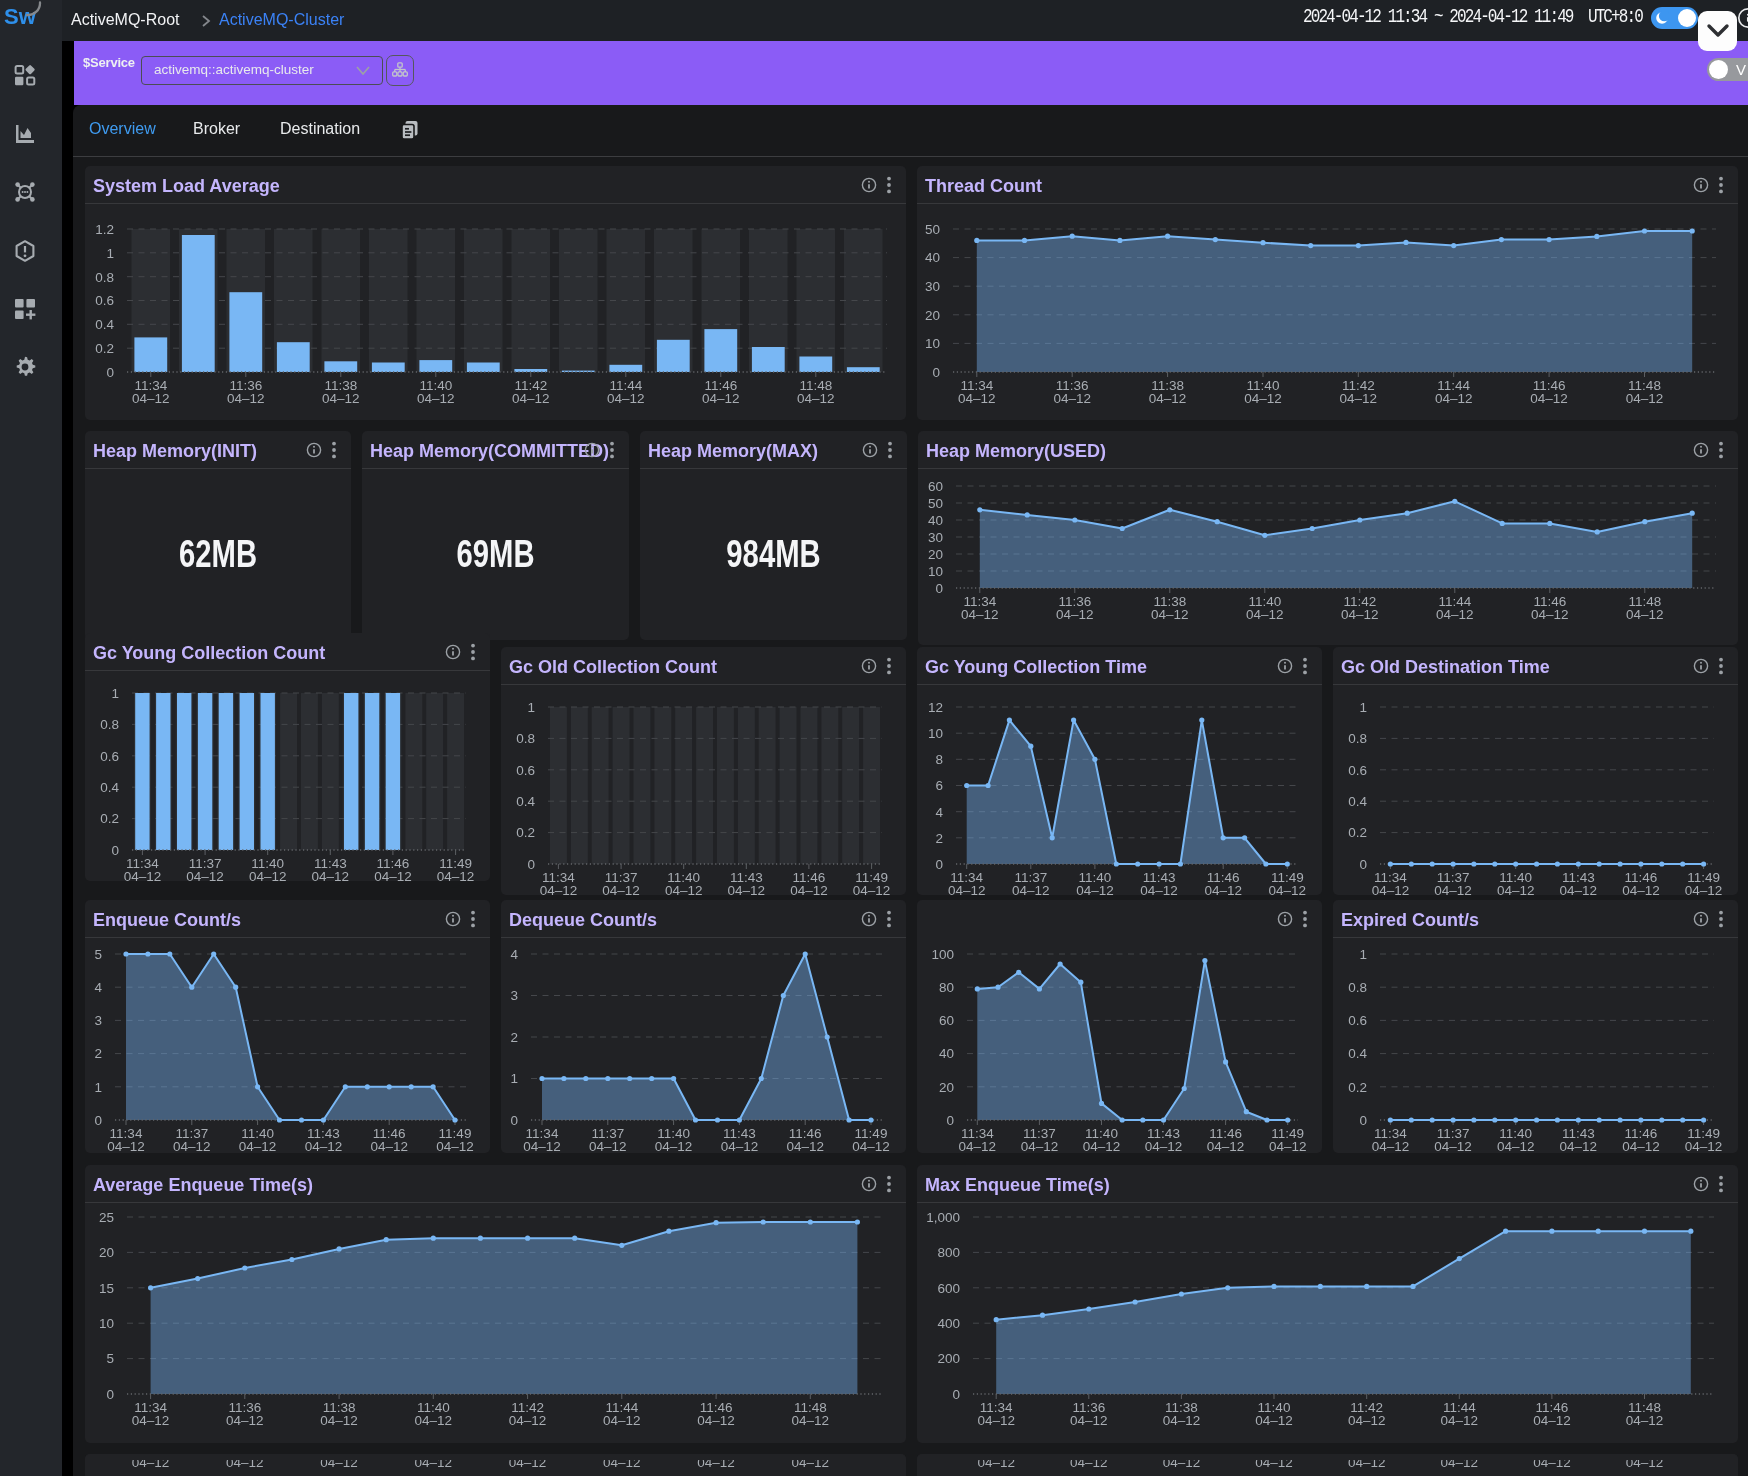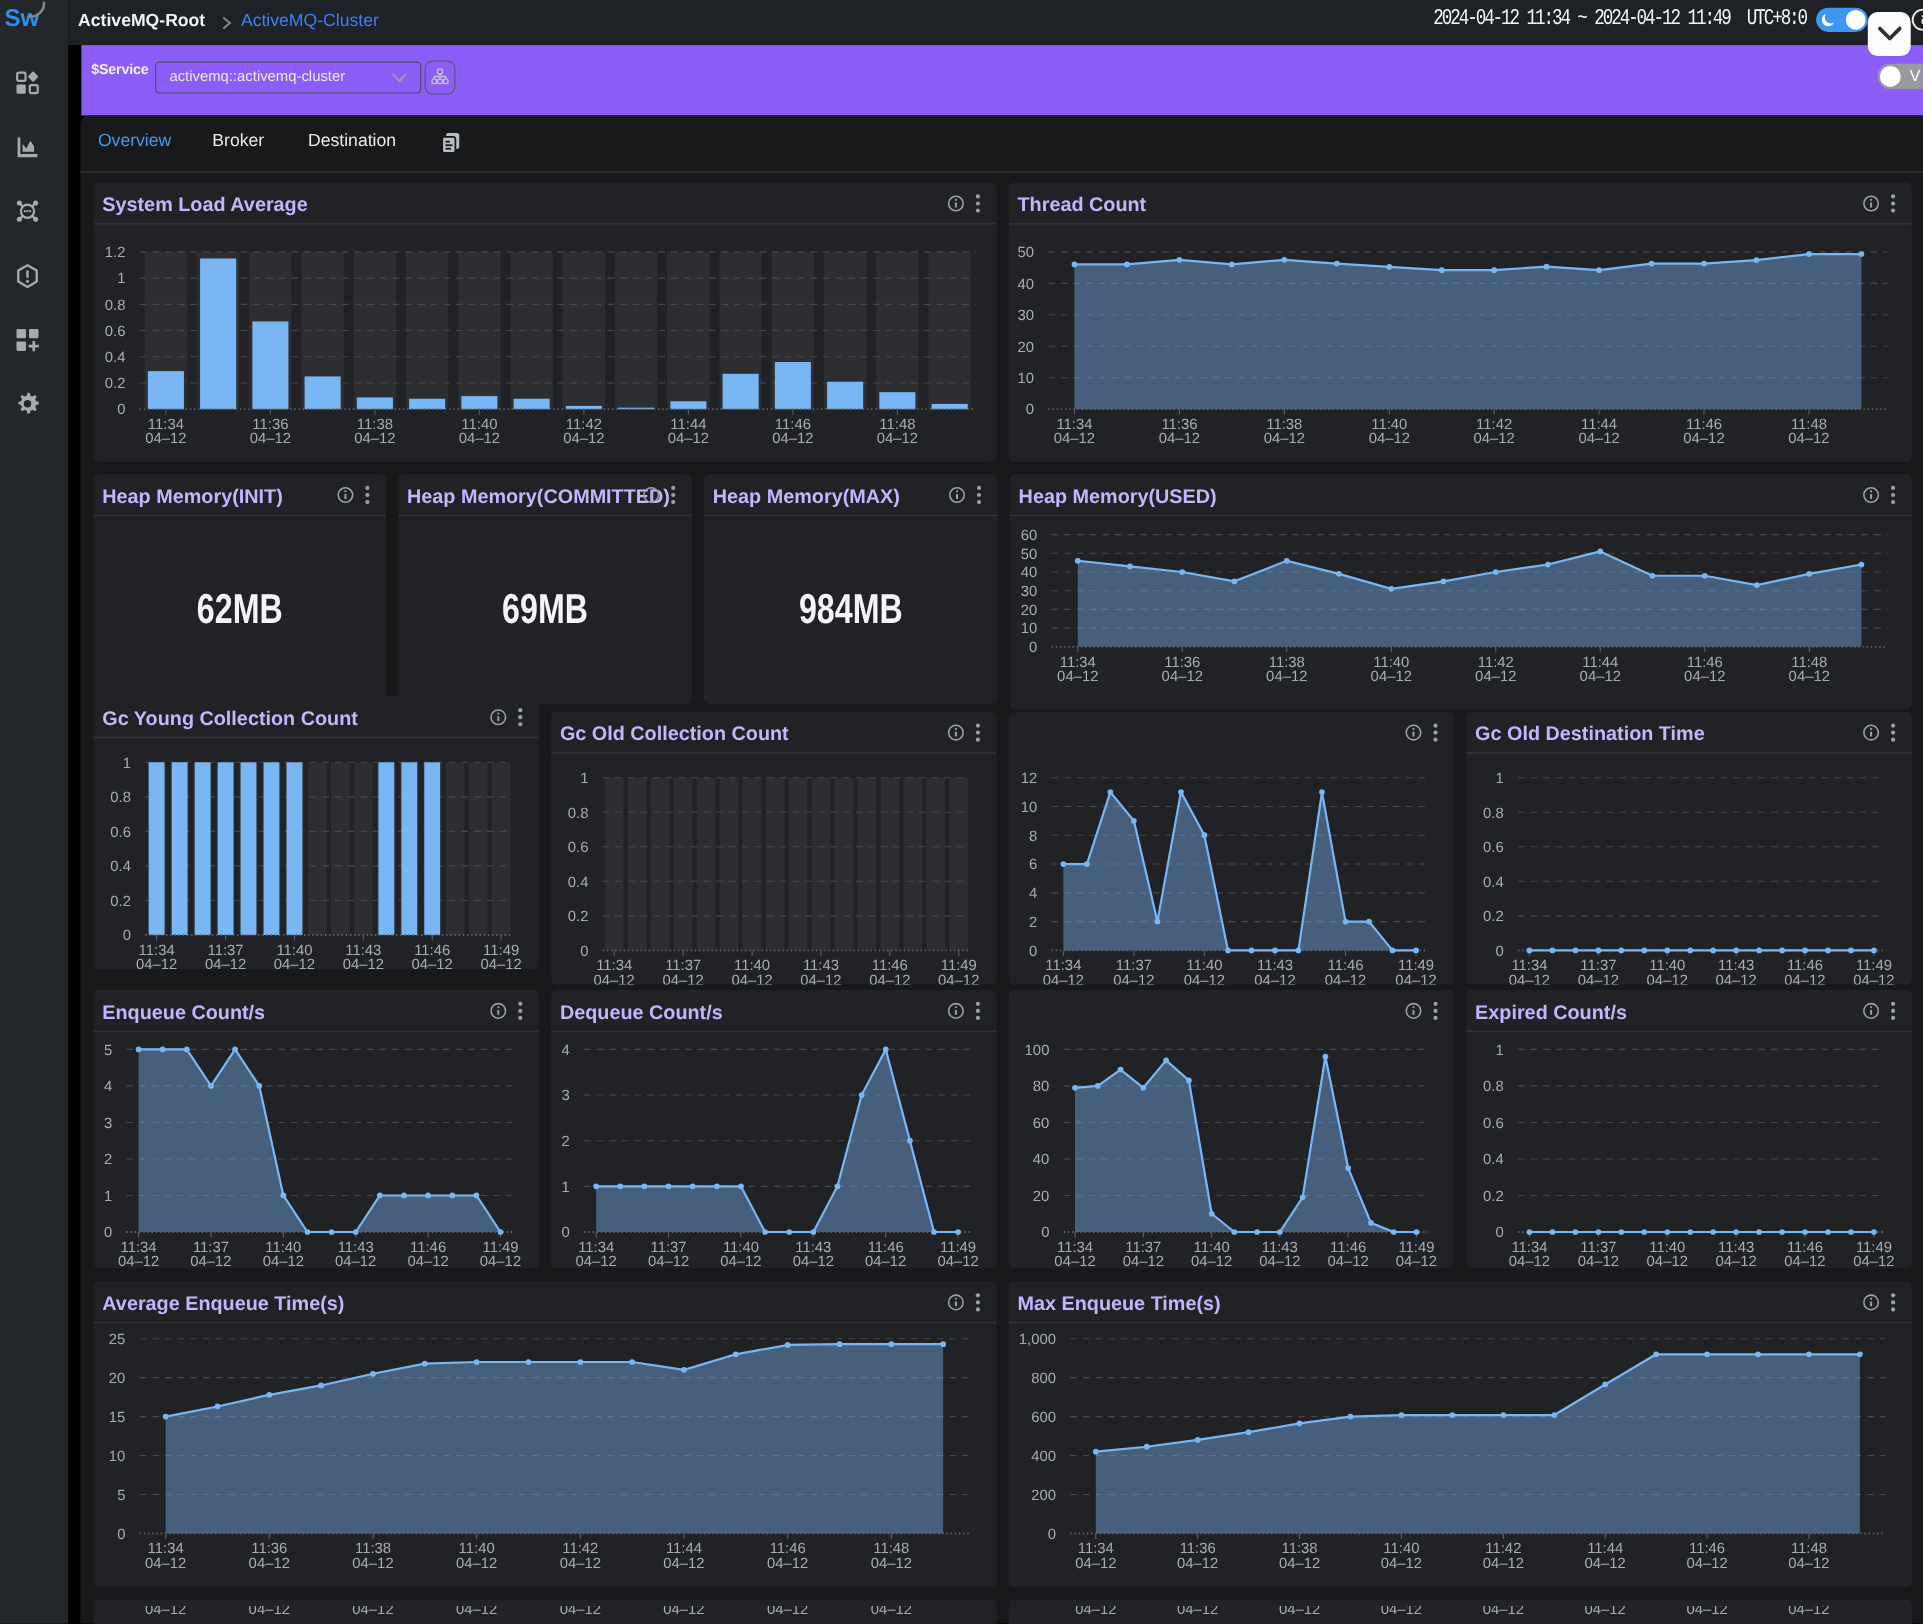--- a/index.html
+++ b/index.html
@@ -56,21 +56,21 @@
 <rect x="13.4" y="2" width="8.6" height="8.6" rx="1" fill="#a6abb0"></rect>
 <rect x="2" y="13.4" width="8.6" height="8.6" rx="1" fill="#a6abb0"></rect>
 <line x1="17.7" y1="13" x2="17.7" y2="22.4" stroke="#a6abb0" stroke-width="2.4"></line>
 <line x1="13" y1="17.7" x2="22.4" y2="17.7" stroke="#a6abb0" stroke-width="2.4"></line>
     </svg>
     <svg width="24" height="24" viewBox="0 0 24 24" style="position:absolute;left:13px;top:355px">
       <path fill="#a6abb0" d="M12 1.8 l2.1 0.4 0.6 2.5 1.9 0.8 2.2-1.4 1.6 1.6 -1.4 2.2 0.8 1.9 2.5 0.6 0 2.2 -2.5 0.6 -0.8 1.9 1.4 2.2 -1.6 1.6 -2.2-1.4 -1.9 0.8 -0.6 2.5 -2.2 0 -0.6-2.5 -1.9-0.8 -2.2 1.4 -1.6-1.6 1.4-2.2 -0.8-1.9 -2.5-0.6 0-2.2 2.5-0.6 0.8-1.9 -1.4-2.2 1.6-1.6 2.2 1.4 1.9-0.8 0.6-2.5 Z M12 8.6 a3.4 3.4 0 1 0 0 6.8 a3.4 3.4 0 1 0 0-6.8 Z" fill-rule="evenodd"></path>
     </svg>
 </div>
 <div id="topbar">
-<span style="position:absolute;left:9px;top:11px;font-weight:bold;font-size:16px;color:#f2f3f5">ActiveMQ-Root</span>
+<span style="position:absolute;left:9px;top:11px;font-weight:normal;font-size:16px;color:#f2f3f5">ActiveMQ-Root</span>
 <svg width="12" height="14" viewBox="0 0 12 14" style="position:absolute;left:138px;top:14px">
       <polyline points="3,2 9,7 3,12" fill="none" stroke="#84878c" stroke-width="1.8"></polyline>
     </svg>
 <span style="position:absolute;left:157px;top:11px;font-size:16px;color:#3b82f6">ActiveMQ-Cluster</span>
 <span id="dtxt">2024-04-12 11:34 ~ 2024-04-12 11:49&nbsp;&nbsp;UTC+8:0</span>
 <div style="position:absolute;left:1589px;top:7px;width:47px;height:22px;border-radius:11px;background:#3d96f0">
 <svg width="14" height="14" viewBox="0 0 14 14" style="position:absolute;left:4px;top:4px">
 <circle cx="7" cy="7" r="5.8" fill="#ffffff"></circle>
         <circle cx="9.3" cy="4.9" r="5.4" fill="#3d96f0"></circle>
       </svg>
@@ -505,20 +505,23 @@
 <line x1="47.0" y1="180.0" x2="381.0" y2="180.0" stroke="#63666a" stroke-width="1.6" stroke-dasharray="1.2,2.6"></line>
 <line x1="57.4" y1="180.0" x2="57.4" y2="185.0" stroke="#5c5f63" stroke-width="1"></line>
 <line x1="120.1" y1="180.0" x2="120.1" y2="185.0" stroke="#5c5f63" stroke-width="1"></line>
 <line x1="182.7" y1="180.0" x2="182.7" y2="185.0" stroke="#5c5f63" stroke-width="1"></line>
 <line x1="245.3" y1="180.0" x2="245.3" y2="185.0" stroke="#5c5f63" stroke-width="1"></line>
 <line x1="307.9" y1="180.0" x2="307.9" y2="185.0" stroke="#5c5f63" stroke-width="1"></line>
 <line x1="370.6" y1="180.0" x2="370.6" y2="185.0" stroke="#5c5f63" stroke-width="1"></line>
 </svg>
 </div>
     <div class="card" style="left:844px;top:542px;width:405px;height:248px">
+<div class="chead">
+        <span class="ctitle">Gc Young Collection Time</span>
+      </div>
 <svg width="60" height="37" style="position:absolute;top:0;right:0" viewBox="0 0 60 37">
         <circle cx="23" cy="19" r="6.6" fill="none" stroke="#9ca1a6" stroke-width="1.4"></circle>
         <line x1="23" y1="18.2" x2="23" y2="22.6" stroke="#9ca1a6" stroke-width="1.7999999999999998"></line>
         <circle cx="23" cy="15.7" r="1.0" fill="#9ca1a6"></circle>
         <circle cx="43" cy="12.6" r="1.9" fill="#9ca1a6"></circle>
         <circle cx="43" cy="19" r="1.9" fill="#9ca1a6"></circle>
         <circle cx="43" cy="25.4" r="1.9" fill="#9ca1a6"></circle>
       </svg>
 <svg class="plot" style="top:37px" width="405" height="211" viewBox="0 0 405 211">
 <line x1="39.0" y1="23.0" x2="381.0" y2="23.0" stroke="#45474b" stroke-width="1" stroke-dasharray="6,5.5"></line>

